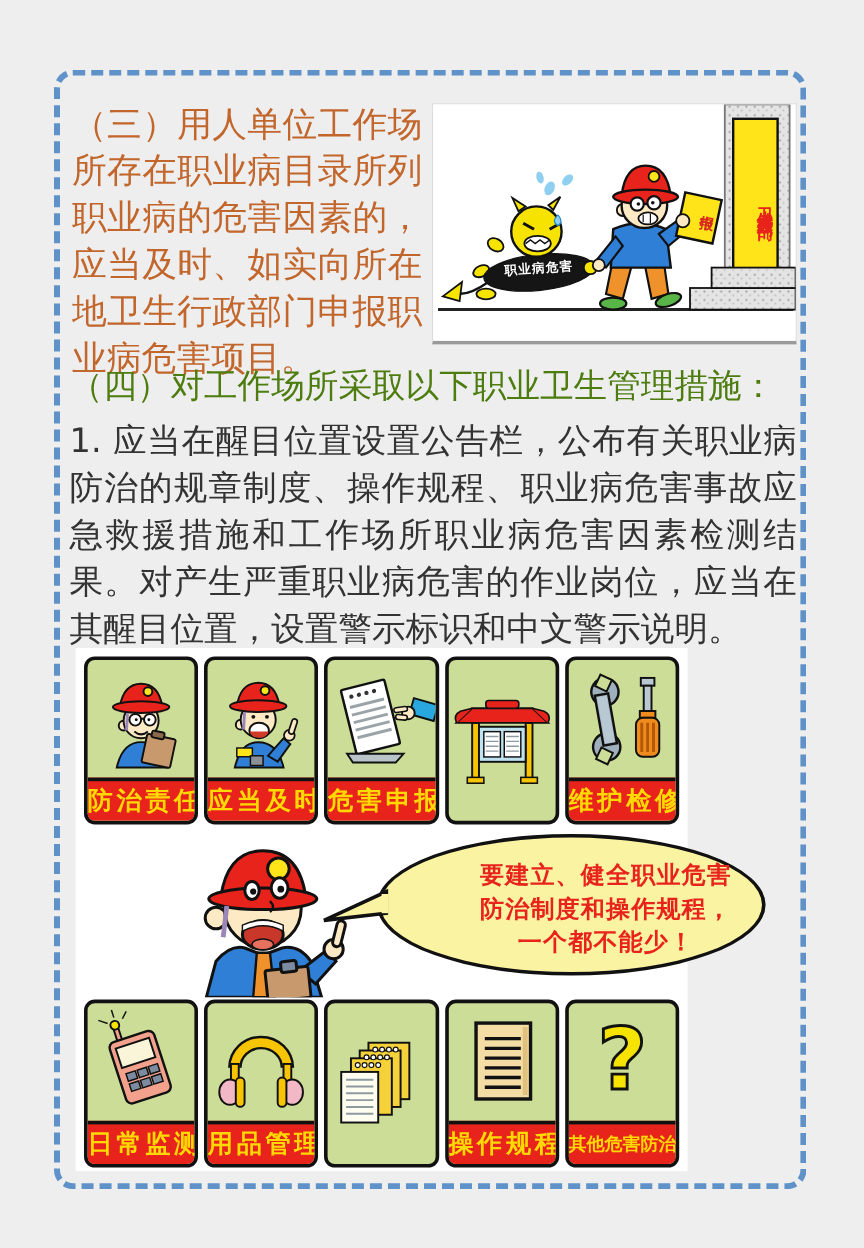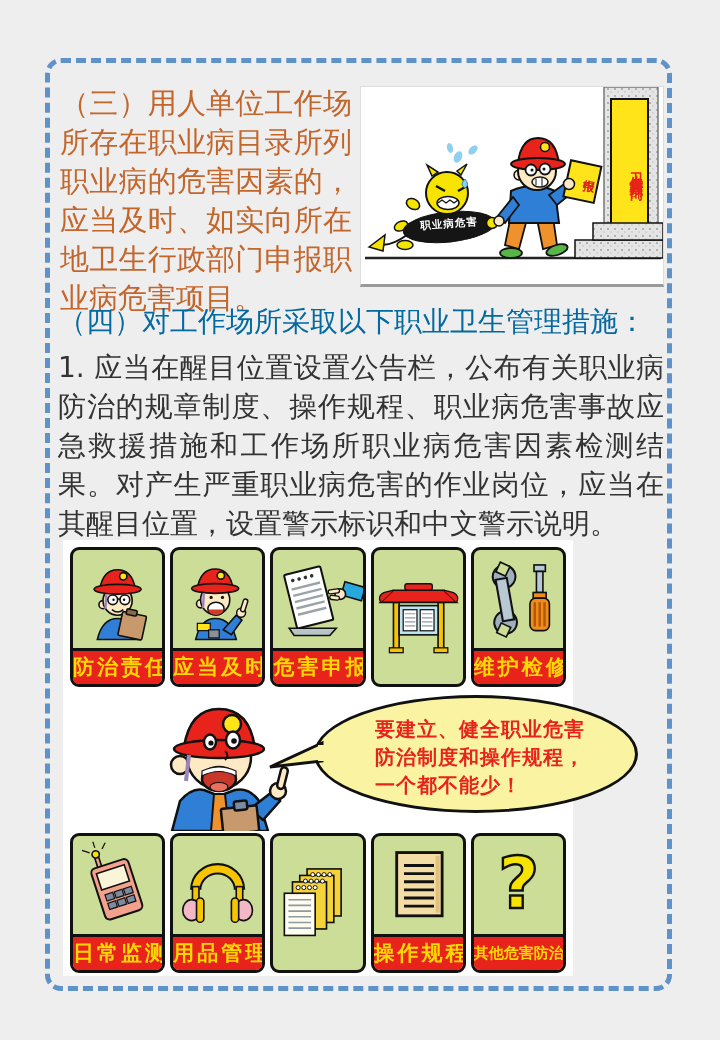--- a/index.html
+++ b/index.html
@@ -15,40 +15,40 @@
   .s3-text{color:#c2662c;font-size:29px;line-height:39px;text-align:justify;}
   .sign-label{position:absolute;left:252px;top:17px;width:33px;height:132px;
               writing-mode:vertical-rl;text-orientation:upright;color:#e8231c;font-weight:bold;
               font-size:13.5px;letter-spacing:2px;text-align:center;}
   .monster-label{position:absolute;left:44px;top:130px;width:88px;text-align:center;color:#fff;
                  font-size:10.5px;font-weight:bold;letter-spacing:1px;transform:rotate(-4deg);}
   .paper-label{position:absolute;left:210px;top:82px;width:26px;height:34px;color:#d8281c;
                font-size:12px;font-weight:bold;writing-mode:vertical-rl;text-orientation:upright;
                transform:rotate(10deg);letter-spacing:1px;}
   
-  .s4-heading{position:absolute;left:58px;top:303px;width:620px;color:#0369a1;font-size:28px;white-space:nowrap;}
+  .s4-heading{position:absolute;left:58px;top:303px;width:620px;color:#4d7c0f;font-size:28px;white-space:nowrap;}
   .s4-para{position:absolute;left:58px;top:348px;width:606px;color:#333;font-size:28px;line-height:39px;text-align:justify;}
   
   .poster{position:absolute;left:63px;top:540px;width:510px;height:436px;background:#fff;
           box-sizing:border-box;padding:7px;}
   .prow{display:grid;grid-template-columns:repeat(5,1fr);gap:5px;height:140px;}
   .panel{border:3px solid #111;border-radius:9px;background:#cbdd96;display:flex;flex-direction:column;
          overflow:hidden;box-sizing:border-box;}
   .panel-art{flex:1;min-height:0;}
   .panel-art svg{width:100%;height:100%;display:block;}
   .panel-label{background:#e8231c;border-top:3px solid #111;color:#ffd900;font-weight:bold;
                text-align:center;font-size:21px;height:33px;line-height:33px;letter-spacing:3px;white-space:nowrap;}
   .panel-label.small{font-size:15px;letter-spacing:0;}
   .middle{position:relative;height:146px;}
   .mid-worker{position:absolute;left:52px;top:4px;width:190px;height:140px;}
   .bubble-tail{position:absolute;left:198px;top:52px;width:56px;height:36px;}
   .bubble{position:absolute;left:244px;top:8px;width:324px;height:118px;box-sizing:border-box;
           background:#f9f3a2;border:3px solid #111;border-radius:50%;
           padding:17px 0 0 58px;}
-  .bubble div{color:#e8231c;font-weight:bold;font-size:20px;line-height:28px;letter-spacing:1px;}
+  .bubble div{color:#e8231c;font-weight:bold;font-size:20px;line-height:28px;letter-spacing:1px;text-align:center;}
 </style>
 </head>
 <body>
 
 <div id="page">
   <div class="frame"></div>
 
   <div class="s3">
     <div class="illus">
       <svg viewBox="0 0 302 197" width="302" height="197">

